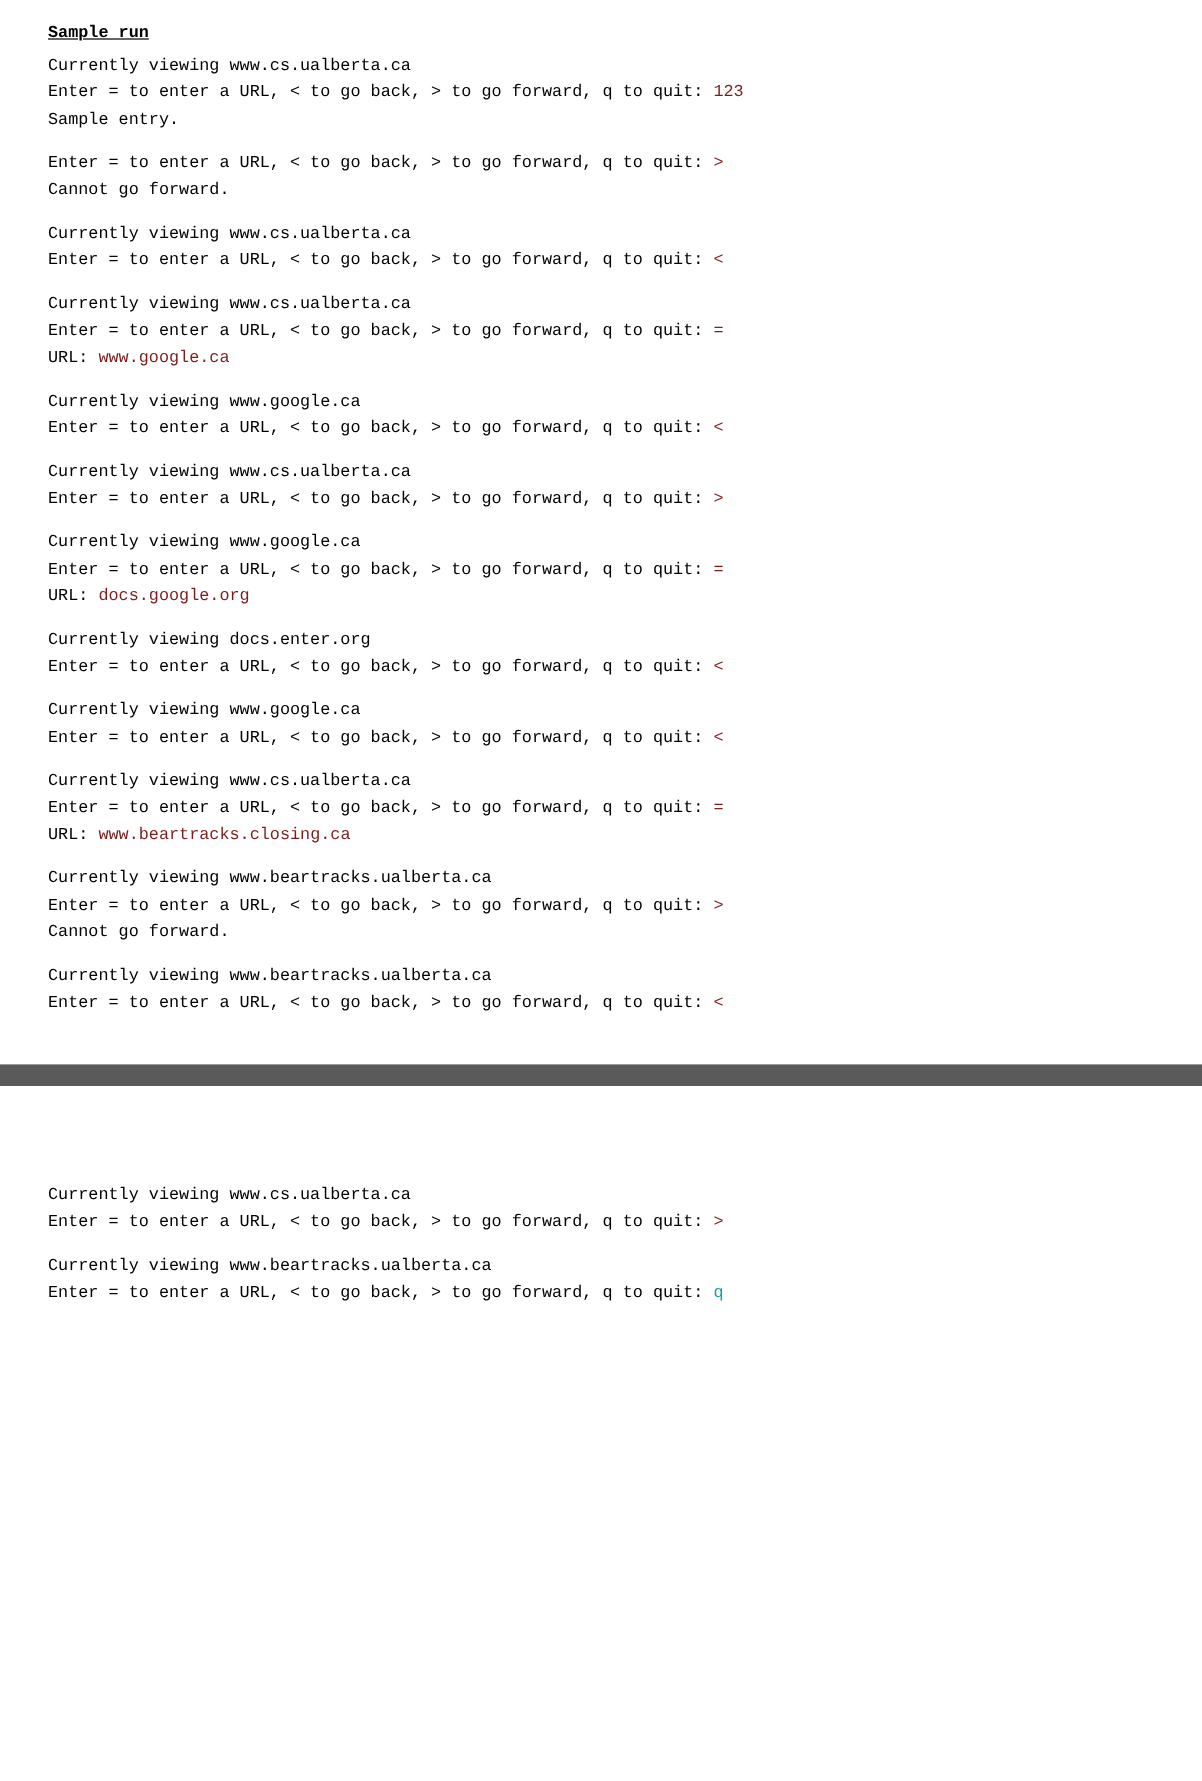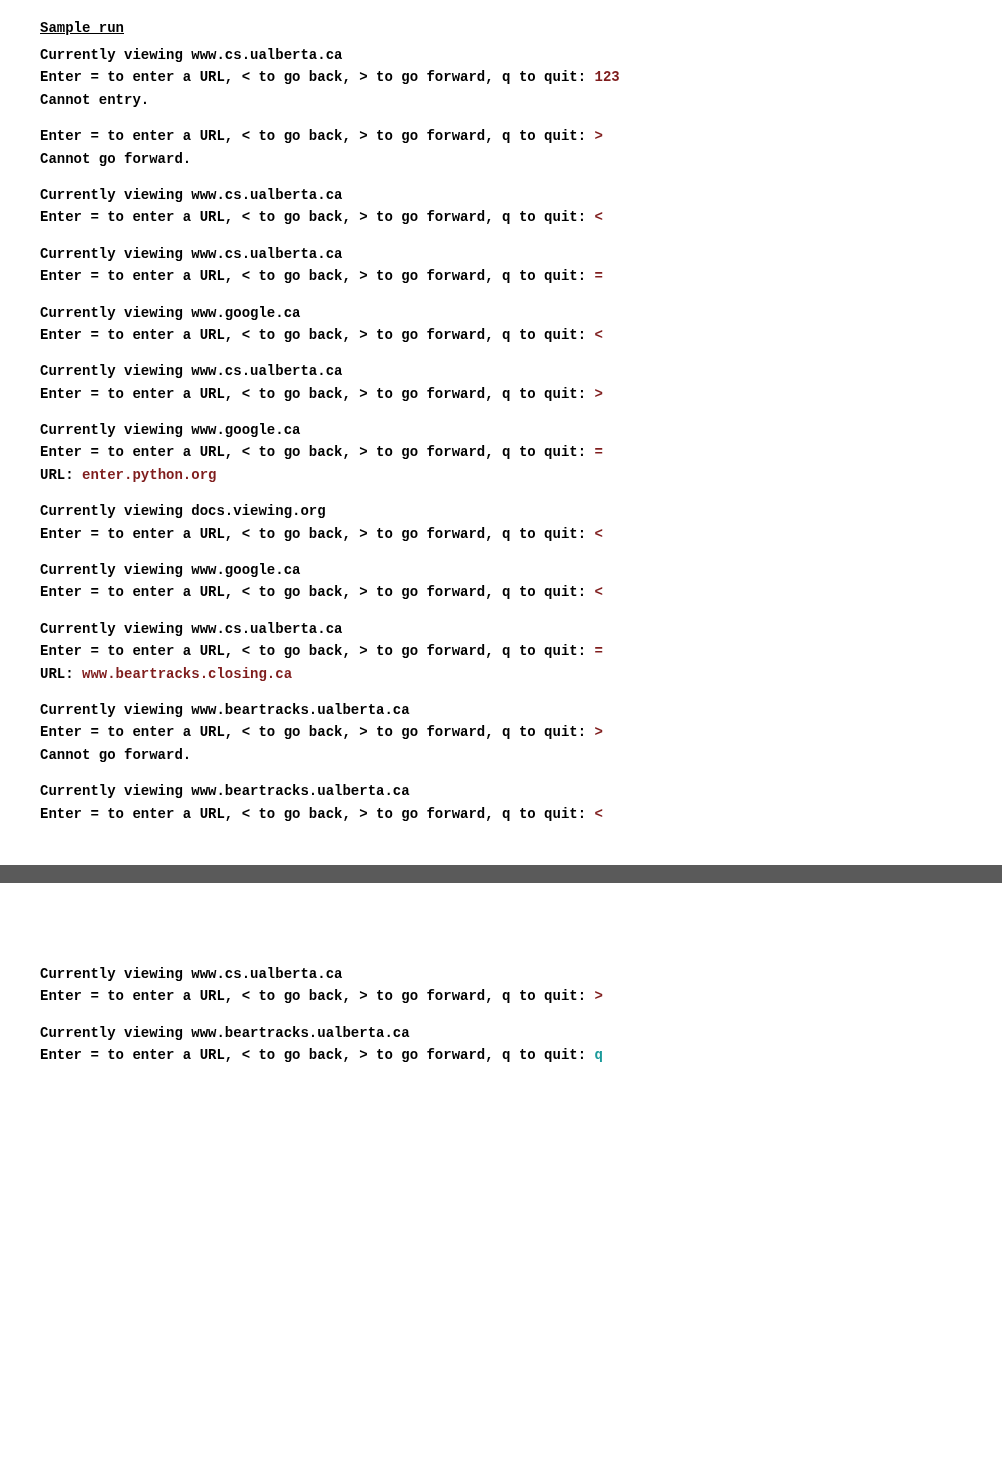--- a/index.html
+++ b/index.html
@@ -34,21 +34,20 @@
 
     .sample-run-title {
       font-weight: bold;
       text-decoration: underline;
       margin-bottom: 8px;
     }
 
     .line {
       line-height: 1.6;
       white-space: pre;
-      font-weight: bold;
     }
 
     .spacer {
       height: 14px;
     }
 
     .blue-text {
       color: #7f1d1d;
     }
 
@@ -58,56 +57,57 @@
   </style>
 </head>
 <body>
 
 <div class="top-section">
   <div class="sample-run-title">Sample run</div>
 
   <div class="line">Currently viewing www.cs.ualberta.ca</div>
 
   <div class="line">Enter = to enter a URL, &lt; to go back, &gt; to go forward, q to quit: <span class="blue-text">123</span></div>
-  <div class="line">Cannot entry.</div>
+  <div class="line">Sample entry.</div>
 
   <div class="spacer"></div>
 
   <div class="line">Enter = to enter a URL, &lt; to go back, &gt; to go forward, q to quit: <span class="blue-text">&gt;</span></div>
   <div class="line">Cannot go forward.</div>
 
   <div class="spacer"></div>
 
   <div class="line">Currently viewing www.cs.ualberta.ca</div>
   <div class="line">Enter = to enter a URL, &lt; to go back, &gt; to go forward, q to quit: <span class="blue-text">&lt;</span></div>
 
   <div class="spacer"></div>
 
   <div class="line">Currently viewing www.cs.ualberta.ca</div>
   <div class="line">Enter = to enter a URL, &lt; to go back, &gt; to go forward, q to quit: <span class="blue-text">=</span></div>
+  <div class="line">URL: <span class="blue-text">www.google.ca</span></div>
 
   <div class="spacer"></div>
 
   <div class="line">Currently viewing www.google.ca</div>
   <div class="line">Enter = to enter a URL, &lt; to go back, &gt; to go forward, q to quit: <span class="blue-text">&lt;</span></div>
 
   <div class="spacer"></div>
 
   <div class="line">Currently viewing www.cs.ualberta.ca</div>
   <div class="line">Enter = to enter a URL, &lt; to go back, &gt; to go forward, q to quit: <span class="blue-text">&gt;</span></div>
 
   <div class="spacer"></div>
 
   <div class="line">Currently viewing www.google.ca</div>
   <div class="line">Enter = to enter a URL, &lt; to go back, &gt; to go forward, q to quit: <span class="blue-text">=</span></div>
-  <div class="line">URL: <span class="blue-text">enter.python.org</span></div>
+  <div class="line">URL: <span class="blue-text">docs.google.org</span></div>
 
   <div class="spacer"></div>
 
-  <div class="line">Currently viewing docs.viewing.org</div>
+  <div class="line">Currently viewing docs.enter.org</div>
   <div class="line">Enter = to enter a URL, &lt; to go back, &gt; to go forward, q to quit: <span class="blue-text">&lt;</span></div>
 
   <div class="spacer"></div>
 
   <div class="line">Currently viewing www.google.ca</div>
   <div class="line">Enter = to enter a URL, &lt; to go back, &gt; to go forward, q to quit: <span class="blue-text">&lt;</span></div>
 
   <div class="spacer"></div>
 
   <div class="line">Currently viewing www.cs.ualberta.ca</div>

